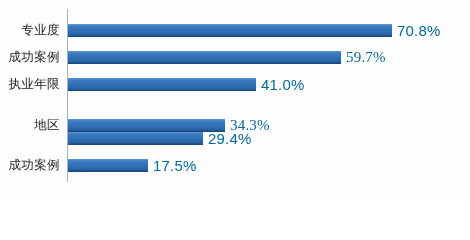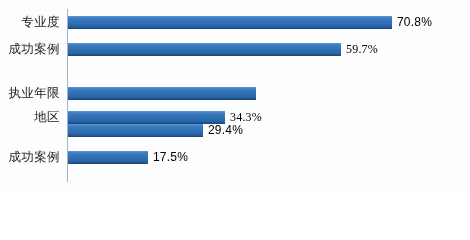--- a/index.html
+++ b/index.html
@@ -31,20 +31,21 @@
     top: 9px;
     width: 1px;
     height: 173px;
     background: #9fb4c7;
   }
   .bar-row {
     position: absolute;
     left: 0;
     width: 470px;
     height: 27px;
+    margin-top: 8px;
   }
   .cat-label {
     position: absolute;
     left: 0;
     top: 0;
     width: 60px;
     height: 27px;
     line-height: 27px;
     text-align: right;
     font-size: 12.5px;
@@ -65,22 +66,22 @@
         #3d7cc0 18%,
         #2f6fb5 55%,
         #2a66a8 85%,
         #1f4f86 100%);
     border-bottom: 1px solid #1b4a80;
     box-sizing: border-box;
   }
   .value-label {
     position: absolute;
     top: 6px;
-    font-size: 12px;
-    color: #000000;
+    font-size: 15px;
+    color: #0369a1;
     line-height: 15px;
     white-space: nowrap;
     letter-spacing: 0.2px;
   }
 </style>
 </head>
 <body>
 
 <div id="chart-root">
   <div class="plot-area">
@@ -95,25 +96,26 @@
     </div>
 
     <div class="bar-row" style="top:36px;font-family:Liberation Serif, serif;">
       <div class="cat-label">成功案例</div>
       <div class="bar-wrap" style="width: 273px;">
         <div class="bar"></div>
       </div>
       <div class="value-label" style="left: 346px;">59.7%</div>
     </div>
 
-    <div class="bar-row" style="top:80px;">
+    <div class="bar-row" style="top:63px;">
       <div class="cat-label">执业年限</div>
       <div class="bar-wrap" style="width: 188px;">
         <div class="bar"></div>
       </div>
+      <div class="value-label" style="left: 261px;">41.0%</div>
     </div>
 
     <div class="bar-row" style="top:104px;">
       <div class="cat-label">地区</div>
       <div class="bar-wrap" style="width: 157px;">
         <div class="bar"></div>
       </div>
       <div class="value-label" style="left: 230px; font-family: Liberation Serif, serif;">34.3%</div>
     </div>
 

